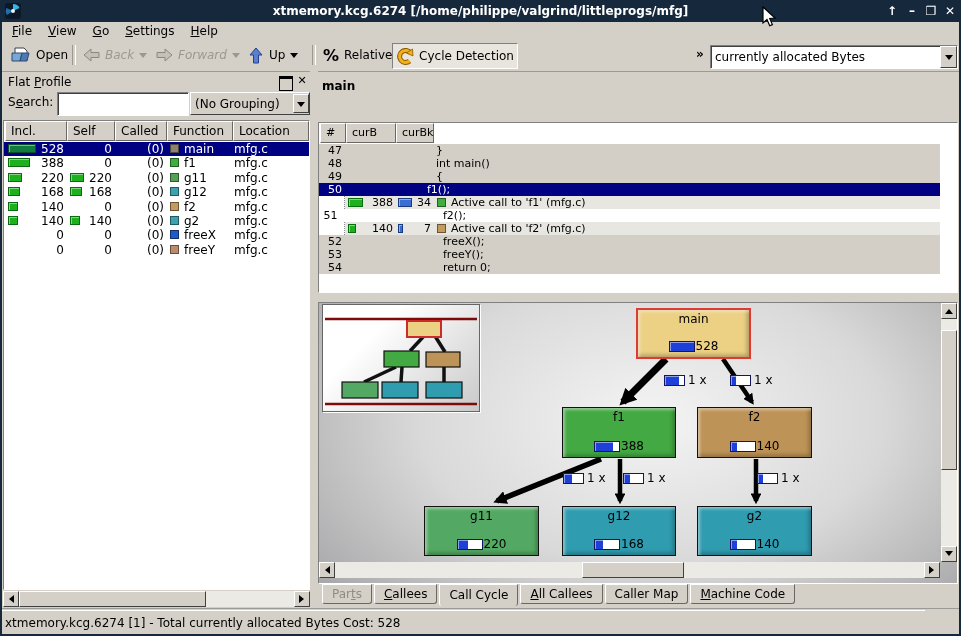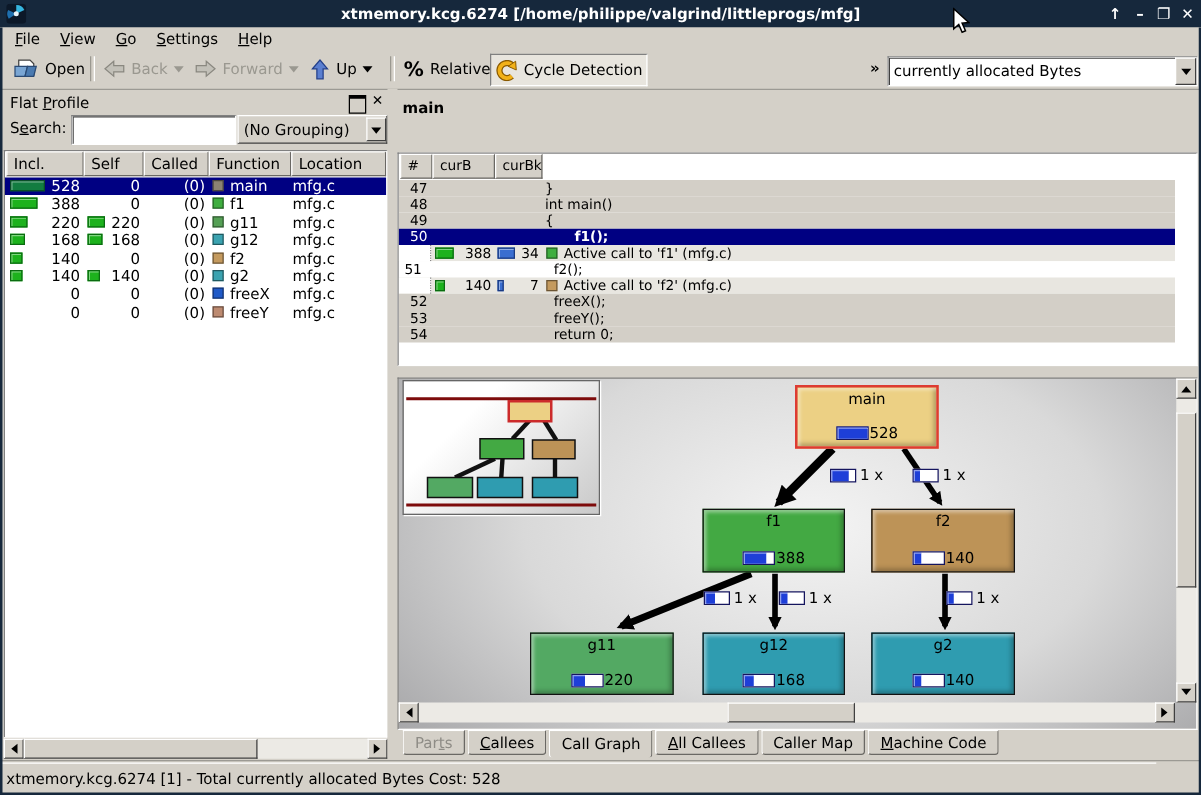--- a/index.html
+++ b/index.html
@@ -12,21 +12,21 @@
   #titlebar{left:0;top:0;width:961px;height:22px;background:#16283c;display:flex;align-items:center;}
   #title-text{position:absolute;left:0;right:0;text-align:center;color:#fff;font-weight:bold;font-size:12px;}
   .winctl{position:absolute;top:0;height:22px;width:18px;color:#fff;font-size:12px;line-height:22px;text-align:center;font-weight:bold;}
   #appicon{position:absolute;left:5px;top:3px;width:16px;height:16px;}
 
   
   #menubar{left:0;top:22px;width:961px;height:18px;background:#d4d0c8;display:flex;align-items:center;padding-left:4px;}
   .menu-item{padding:0 8px;height:18px;line-height:18px;}
   #toolbar{left:0;top:40px;width:961px;height:31px;background:#d4d0c8;border-bottom:1px solid #9c9a94;}
   .tbtn{position:absolute;top:3px;height:24px;display:flex;align-items:center;gap:5px;padding:0 3px;}
-  .tbtn.disabled{color:#9a9890;}
+  .tbtn.disabled{color:#9a9890;font-style:italic;}
   .tsep{position:absolute;top:5px;width:2px;height:20px;border-left:1px solid #9a9890;border-right:1px solid #fff;}
   .tri{width:0;height:0;border:4px solid transparent;border-top:5px solid #000;display:inline-block;margin-top:5px;}
   .tri.gray{border-top-color:#9a9890;}
   .pressed{background:#e8e5de;border:1px solid #808080;border-bottom-color:#fff;border-right-color:#fff;justify-content:center;}
   .combo{background:#fff;border-top:1px solid #808080;border-left:1px solid #808080;border-bottom:1px solid #fff;border-right:1px solid #fff;box-shadow:inset 1px 1px 0 #404040;display:flex;align-items:center;}
   .combo .txt{flex:1;padding-left:4px;white-space:nowrap;overflow:hidden;}
   .combo-btn{width:17px;height:100%;background:#d4d0c8;border:1px solid;border-color:#fff #404040 #404040 #fff;display:flex;align-items:center;justify-content:center;box-sizing:border-box;}
   .gcombo{background:#d4d0c8;border:1px solid;border-color:#fff #404040 #404040 #fff;display:flex;align-items:center;}
 
   
@@ -277,21 +277,21 @@
       <div class="src-row" style="top: 34px; background: rgb(211, 207, 199);">
         <div class="cell num" style="left: 0px; width: 23px;">48</div>
         <div class="cell code" style="left: 117px;">int main()</div>
       </div>
       <div class="src-row" style="top: 47px; background: rgb(211, 207, 199);">
         <div class="cell num" style="left: 0px; width: 23px;">49</div>
         <div class="cell code" style="left: 117px;">{</div>
       </div>
       <div class="src-row" style="top: 60px; background: rgb(0, 0, 130); color: rgb(255, 255, 255);">
         <div class="cell num" style="left: 0px; width: 23px;">50</div>
-        <div class="cell code" style="left: 133px; font-weight: bold;">  f1();</div>
+        <div class="cell code" style="left: 101px;">  f1();</div>
       </div>
       <div class="src-row" style="top: 73px; background: rgb(232, 230, 224);">
         <div style="left: 0px; width: 25px; height: 13px; background: rgb(255, 255, 255); border-right: 1px dotted rgb(136, 136, 136);"></div>
         <div class="gbar" style="left: 29px; width: 15px;"></div>
         <div class="cell num" style="left: 28px; width: 46px;">388</div>
         <div class="gbar" style="left: 79px; width: 14px; background: rgb(58, 110, 208); border-color: rgb(26, 58, 128);"></div>
         <div class="cell num" style="left: 76px; width: 36px;">34</div>
         <div class="fnicon" style="left: 118px; background: rgb(63, 174, 63);"></div>
         <div class="cell" style="left: 132px;">Active call to 'f1' (mfg.c)</div>
       </div>
@@ -374,21 +374,21 @@
       </div>
     <div class="sb-thumb" style="left:263px;top:0;width:102px;height:16px;"></div>
     <div class="sb-btn" style="left:605px;top:0;width:16px;height:16px;">
         <span class="arr r"></span>
       </div>
   </div>
 
   <div class="tabbar" id="bottom-tabs" style="left:322px;top:584px;height:23px;align-items:flex-start;">
       <div class="tab south disabled">Par<u>t</u>s</div>
       <div class="tab south"><u>C</u>allees</div>
-      <div class="tab south active">Call Graph</div>
+      <div class="tab south active">Call Cycle</div>
       <div class="tab south"><u>A</u>ll Callees</div>
       <div class="tab south">Caller Map</div>
       <div class="tab south"><u>M</u>achine Code</div>
     </div>
 
   <div class="abs" style="left:0;top:608px;width:961px;height:1px;background:#9c9a94;"></div>
   <div class="abs" id="statusbar">
     <span>xtmemory.kcg.6274 [1] - Total currently allocated Bytes Cost: 528</span>
   </div>
 

